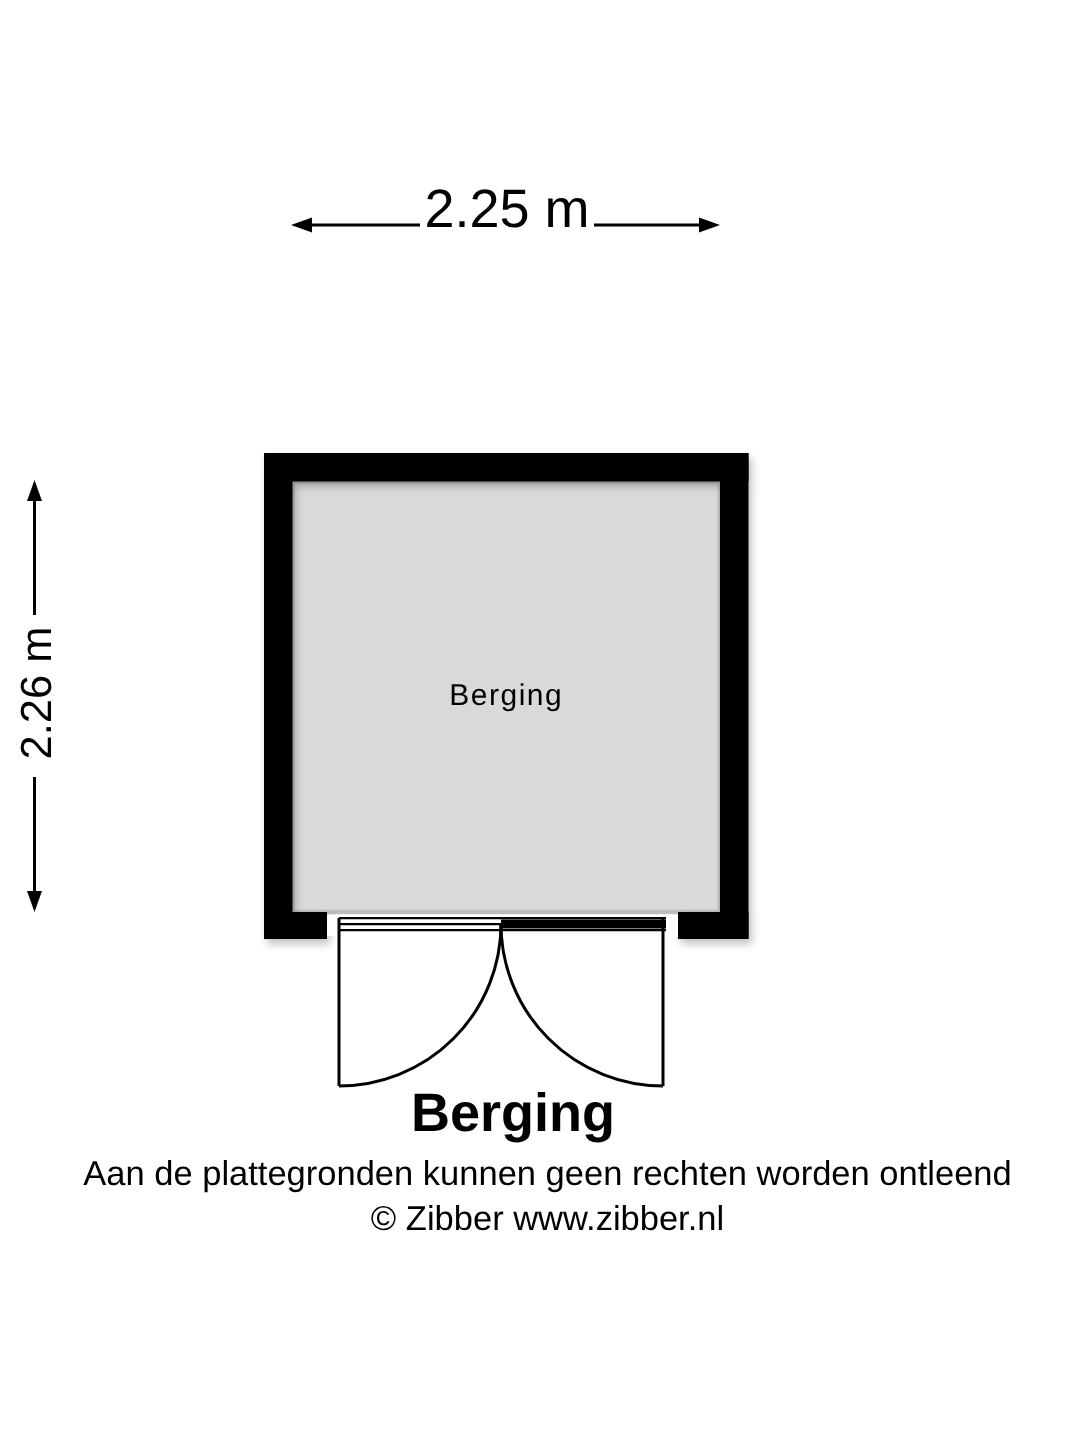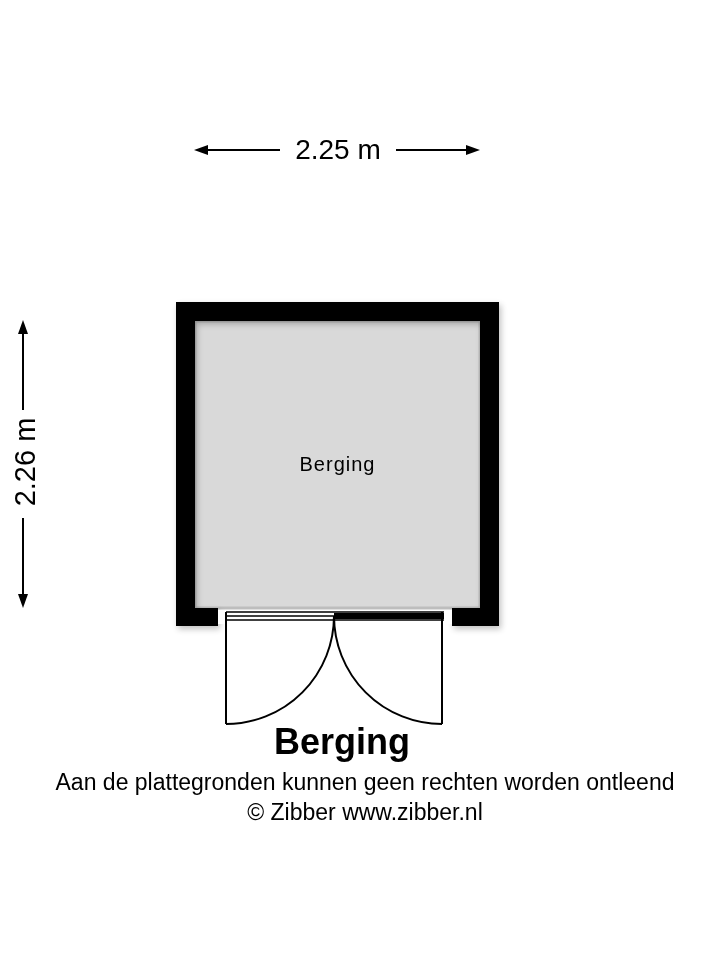--- a/index.html
+++ b/index.html
@@ -1,18 +1,18 @@
 <!DOCTYPE html>
 <html><head>
 <meta charset="utf-8">
 <style>
   html, body { margin: 0; padding: 0; background: #ffffff; }
   body { width: 720px; height: 960px; position: relative; overflow: hidden; font-family: "Liberation Sans", sans-serif; color: #000; }
   svg.plan { position: absolute; left: 0; top: 0; }
-  .dim-h-label { position: absolute; left: 280px; top: 132px; width: 116px; text-align: center; font-size: 28px; line-height: 36px; background: #fff; }
+  .dim-h-label { position: absolute; left: 280px; top: 121px; width: 116px; text-align: center; font-size: 36px; line-height: 36px; background: #fff; }
   .dim-v-label { position: absolute; left: 25px; top: 462px; font-size: 29px; line-height: 36px; transform: translate(-50%, -50%) rotate(-90deg); white-space: nowrap; background: #fff; padding: 0 6px; }
   .room-label { position: absolute; left: 260px; top: 452px; width: 155px; text-align: center; font-size: 20px; letter-spacing: 1px; line-height: 24px; }
   .title { position: absolute; left: 0; width: 684px; top: 720px; text-align: center; font-size: 36px; font-weight: bold; line-height: 44px; }
   .disclaimer { position: absolute; left: 0; width: 730px; top: 767px; text-align: center; font-size: 23px; line-height: 30px; }
   .copyright { position: absolute; left: 0; width: 730px; top: 797px; text-align: center; font-size: 23px; line-height: 30px; }
 </style>
 </head>
 <body>
 
 <svg class="plan" width="720" height="960" viewBox="0 0 720 960">

